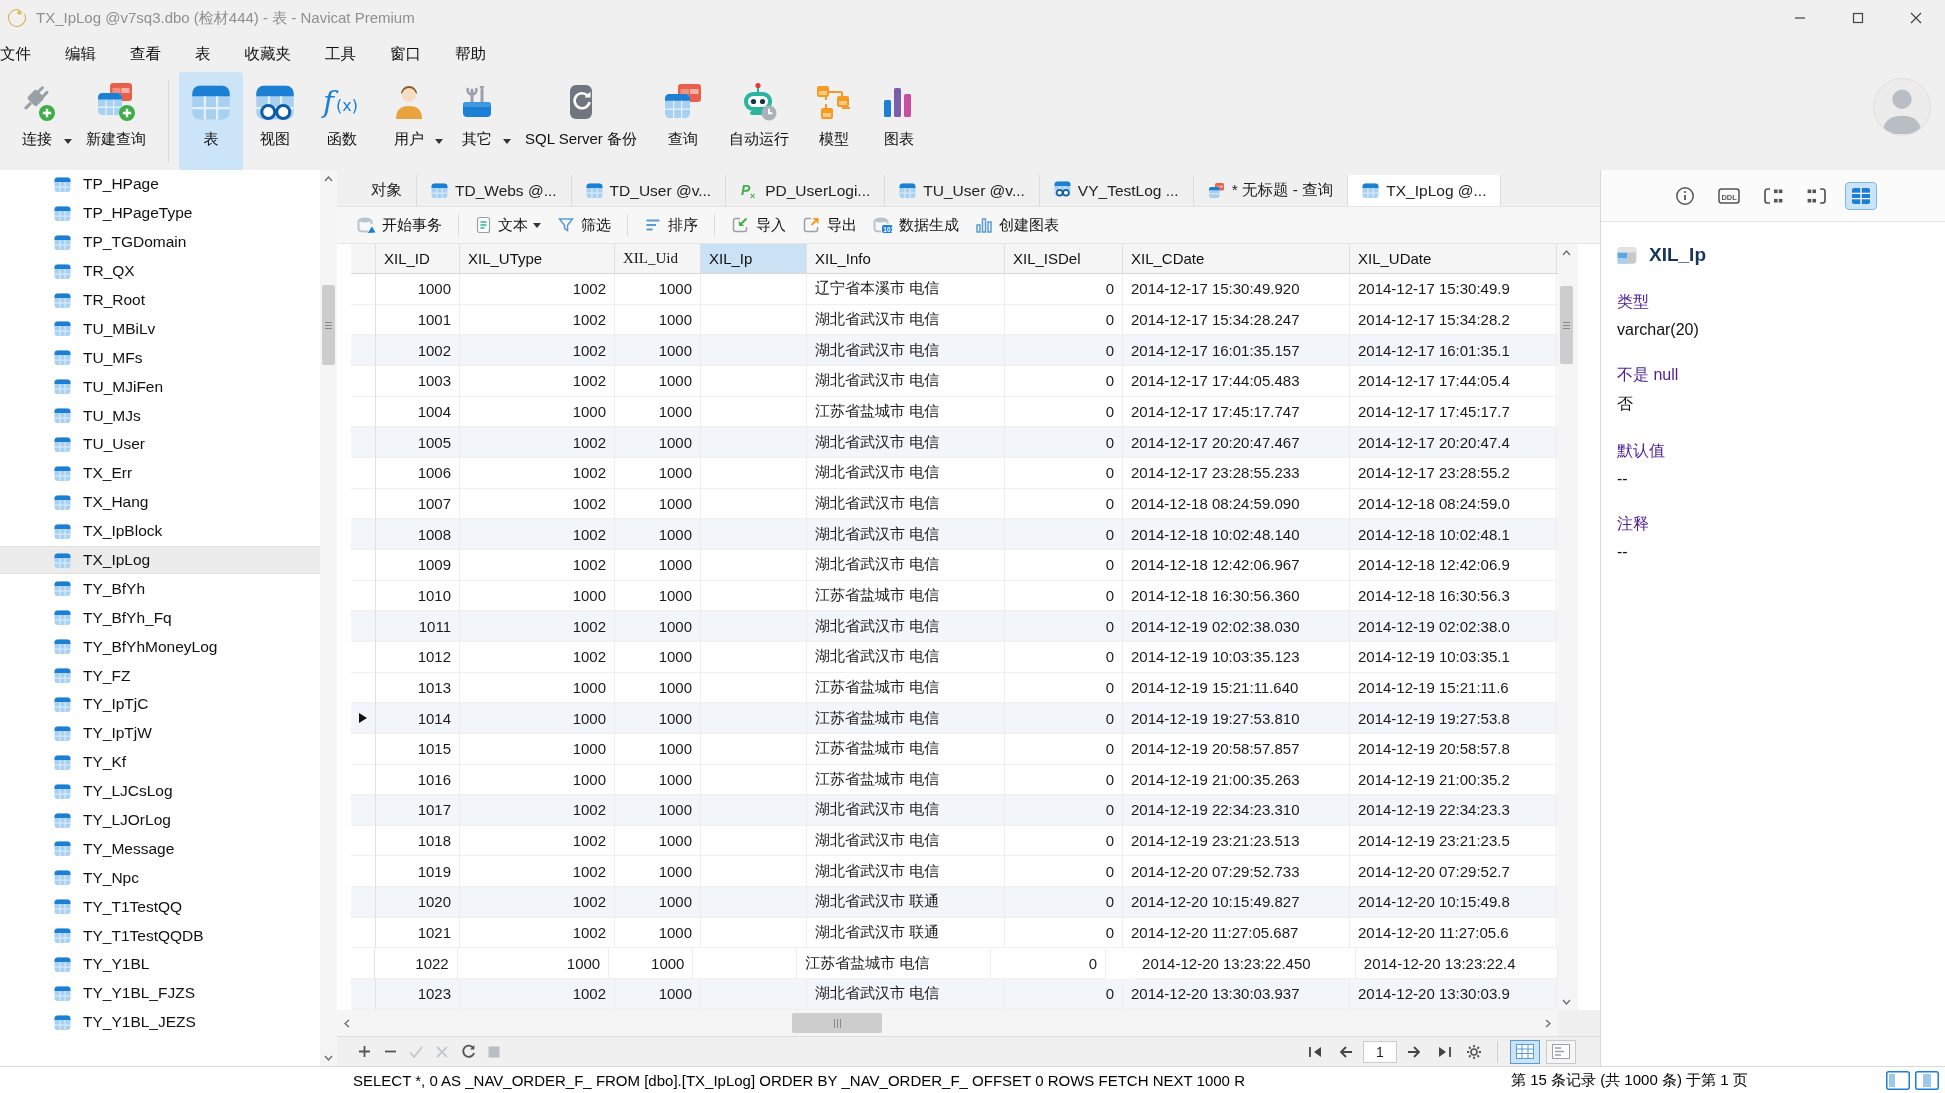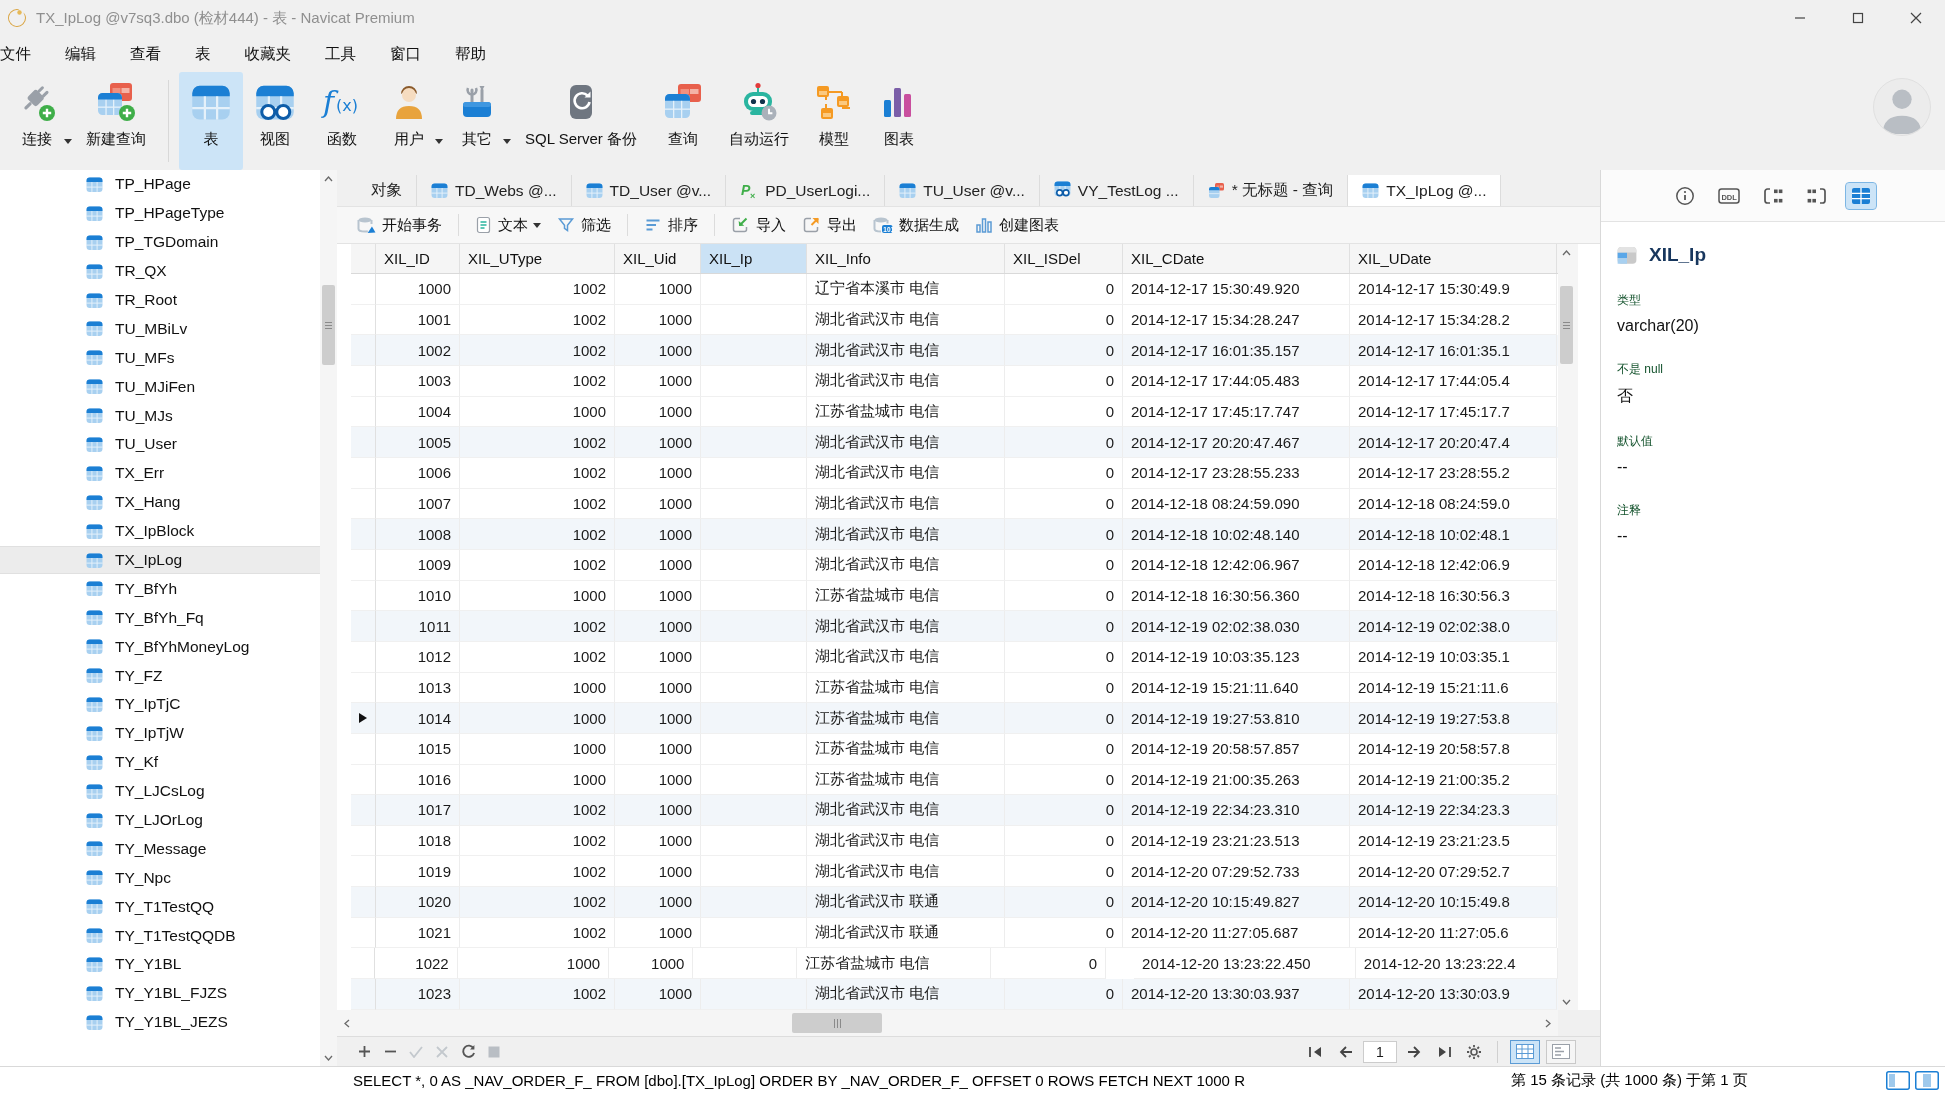--- a/index.html
+++ b/index.html
@@ -34,21 +34,21 @@
     border-left:4px solid transparent; border-right:4px solid transparent; border-top:5px solid #333; }
   .tb-sep { width:1px; background:#d8d8d8; margin:8px 10px; }
   #avatar-wrap { position:absolute; right:14px; top:78px; display:flex; align-items:center; }
   #avatar { width:58px; height:58px; border-radius:50%; background:#ececec; overflow:hidden;
     display:flex; align-items:flex-end; justify-content:center; border:1px solid #e0e0e0; }
 
   
   #sidebar { position:absolute; left:0; top:170px; width:337px; height:896px;
     background:#fff; display:flex; }
   #sidebar-list { width:320px; overflow:hidden; }
-  .side-item { height:28.9px; display:flex; align-items:center; padding-left:86px; cursor:default; }
+  .side-item { height:28.9px; display:flex; align-items:center; padding-left:54px; cursor:default; }
   .side-item .side-label { margin-left:12px; font-size:15.5px; color:#111; white-space:nowrap; }
   .side-item.selected { background:#ececec; border-top:1px solid #e0e0e0; border-bottom:1px solid #e0e0e0; }
   .vscroll { width:17px; background:#f5f5f5; position:relative; }
   .vscroll .arr { position:absolute; left:0; width:17px; height:17px; display:flex; align-items:center; justify-content:center; }
   .scroll-thumb { position:absolute; left:2px; width:13px; background:#cdcdcd; border-radius:2px;
     display:flex; flex-direction:column; align-items:center; justify-content:center; gap:2px; }
   .scroll-thumb i { display:block; width:7px; height:1px; background:#8a8a8a; }
 
   
   #main { position:absolute; left:337px; top:170px; width:1263px; height:896px; background:#f0f0f0; }
@@ -117,21 +117,21 @@
   
   #panel { position:absolute; left:1600px; top:170px; width:345px; height:896px; background:#fff;
     border-left:1px solid #d9d9d9; }
   #panel-tabs { height:52px; display:flex; align-items:center; justify-content:center; gap:14px;
     border-bottom:1px solid #e3e3e3; background:#fbfbfb; }
   .ptab { width:30px; height:26px; display:flex; align-items:center; justify-content:center; border-radius:3px; }
   .ptab.active { background:#cce4f7; outline:1px solid #7db6e4; }
   #panel-title { display:flex; align-items:center; margin:22px 0 0 16px; }
   #panel-title .pt-text { margin-left:12px; font-size:19px; font-weight:bold; color:#17365d; }
   .prop { margin:26px 0 0 16px; }
-  .prop .p-label { font-size:12px; color:#14532d; }
+  .prop .p-label { font-size:16px; color:#4c1d95; }
   .prop .p-value { font-size:16px; color:#111; margin-top:8px; }
 </style>
 </head>
 <body>
 
 <div id="titlebar">
   <span class="app-icon">
     <svg width="22" height="22" viewBox="0 0 22 22">
         <path d="M11 2a9 9 0 1 0 9 9c0-2-1-4-2.6-5.4C18.5 8 19 9.4 19 11a8 8 0 1 1-4.6-7.2C13.3 3 12.2 2 11 2z" fill="#d9a441"></path>
         <circle cx="13.5" cy="5.5" r="2.2" fill="#e7b957"></circle>
@@ -994,21 +994,21 @@
         <span>创建图表</span>
       </div>
     </div>
 
   <div id="gridwrap">
     <div id="grid">
       <div class="grid-header">
           <div class="hcell marker" style="width: 25px;"></div>
           <div class="hcell" style="width: 84px;">XIL_ID</div>
           <div class="hcell" style="width: 155px;">XIL_UType</div>
-          <div class="hcell" style="width: 86px;">XIL_Uid</div>
+          <div class="hcell" style="width: 86px; font-family: Liberation Serif, serif;">XIL_Uid</div>
           <div class="hcell sel" style="width: 106px;">XIL_Ip</div>
           <div class="hcell" style="width: 198px;">XIL_Info</div>
           <div class="hcell" style="width: 118px;">XIL_ISDel</div>
           <div class="hcell" style="width: 227px;">XIL_CDate</div>
           <div class="hcell" style="width: 207px;">XIL_UDate</div>
         </div>
       <div id="grid-body">
           <div class="grow">
             <div class="cell marker" style="width: 25px;"></div>
             <div class="cell num" style="width: 84px;">1000</div>

